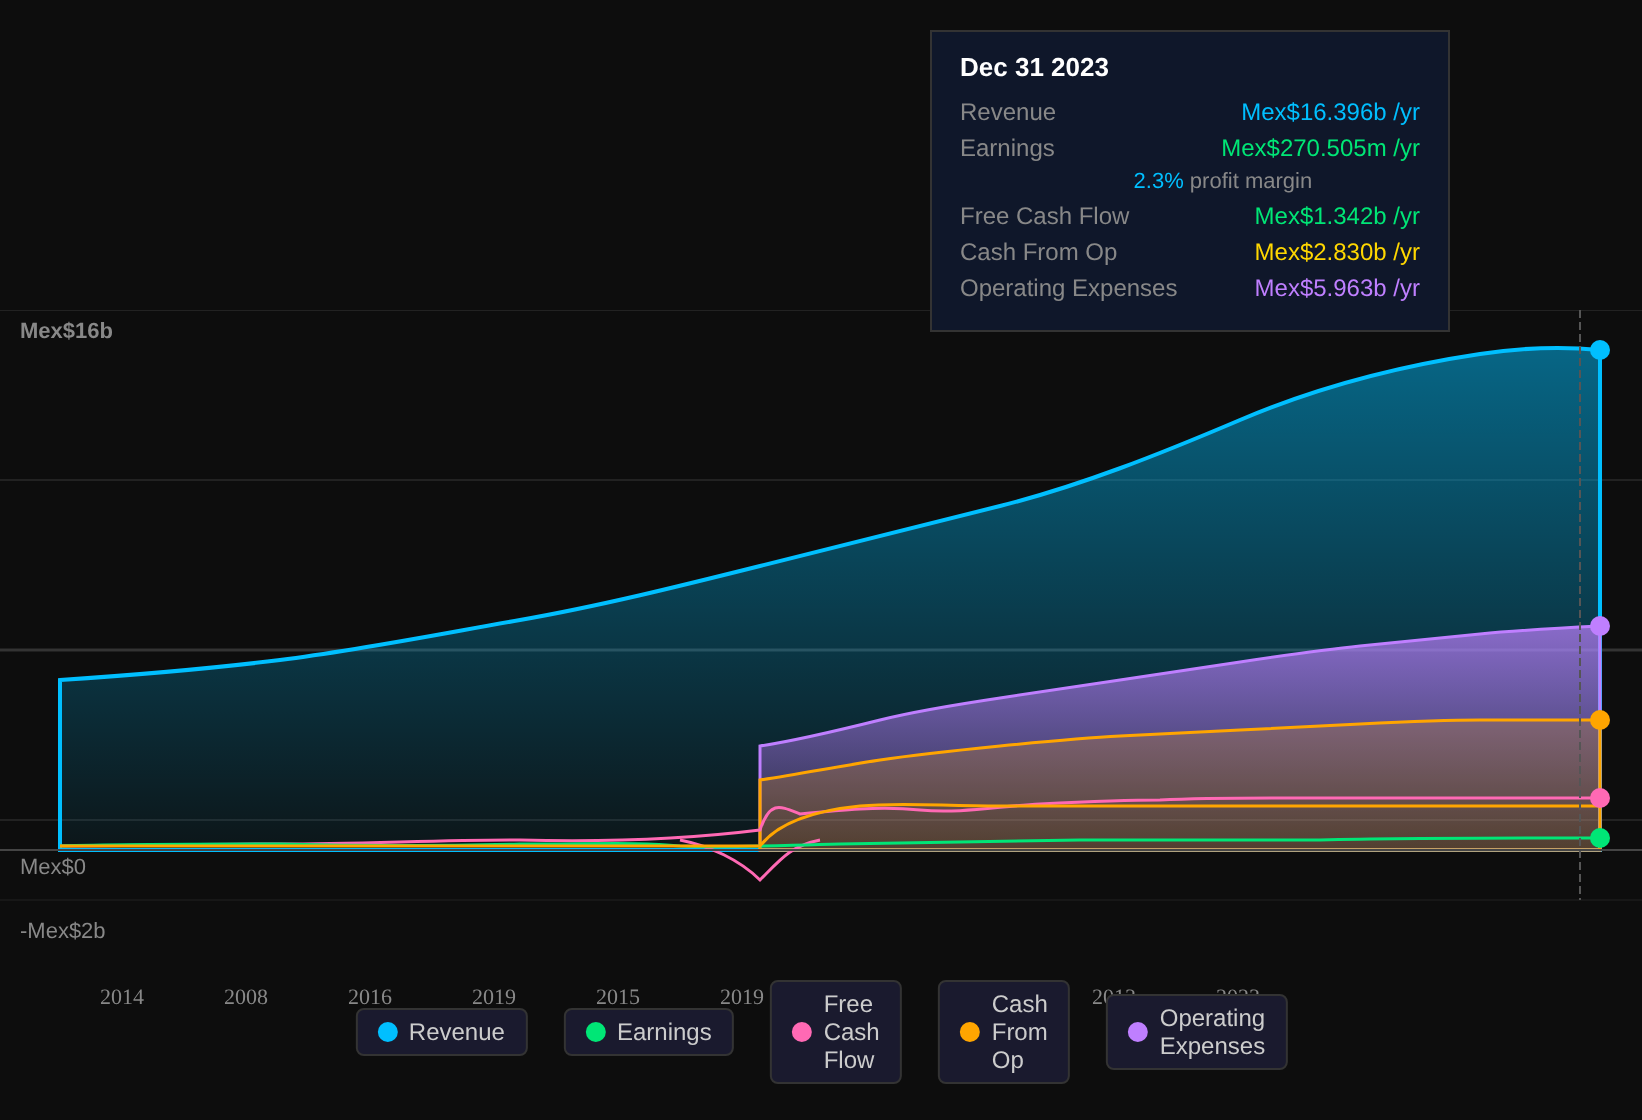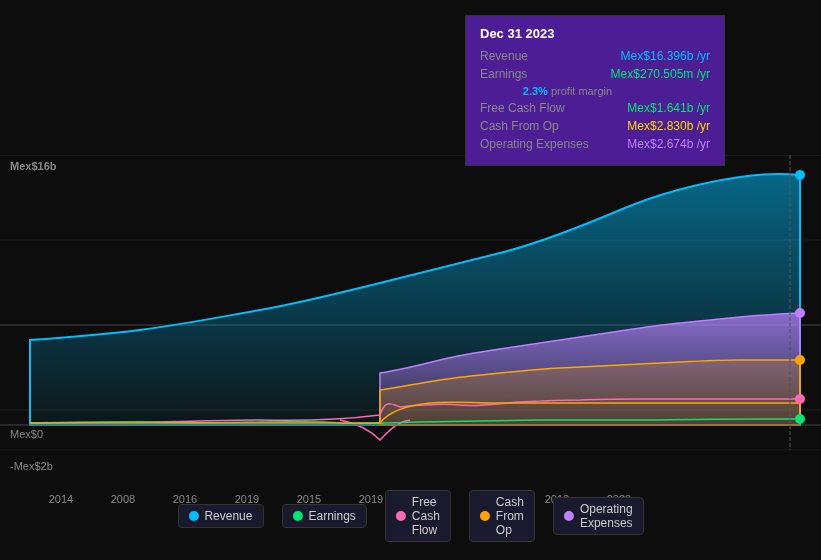--- a/index.html
+++ b/index.html
@@ -15,21 +15,21 @@
     .chart-container {
       width: 821px;
       height: 560px;
       position: relative;
       background: #0d0d0d;
     }
     .tooltip-box {
       position: absolute;
       top: 15px;
       left: 465px;
-      background: #4c1d95;
+      background: #0f172a;
       border: 1px solid #333;
       padding: 10px 14px;
       z-index: 10;
       min-width: 260px;
     }
     .tooltip-title {
       color: #fff;
       font-size: 13px;
       font-weight: bold;
       margin-bottom: 8px;
@@ -55,39 +55,41 @@
     .tooltip-value.purple { color: #bf7fff; }
     .tooltip-sub {
       font-size: 11px;
       color: #888;
       margin-left: 0;
       margin-bottom: 4px;
       padding-left: 0;
     }
     .tooltip-sub span.profit-pct {
       color: #00bfff;
-      font-weight: bold;
+      font-weight: normal;
+      margin-left: 44px;
     }
     .y-label {
       position: absolute;
       left: 10px;
       font-size: 11px;
       color: #888;
     }
     .y-label.top { top: 160px; font-weight: bold; }
     .y-label.zero { top: 428px; }
     .y-label.neg { top: 460px; }
     .x-axis {
       position: absolute;
       bottom: 55px;
       left: 0;
       width: 680px;
       display: flex;
       justify-content: space-around;
       padding: 0 30px;
+      font-family: Liberation Serif, serif;
     }
     .x-label {
       font-size: 11px;
       color: #888;
     }
     .legend {
       position: absolute;
       bottom: 18px;
       left: 50%;
       transform: translateX(-50%);
@@ -126,29 +128,29 @@
     </div>
     <div class="tooltip-row">
       <span class="tooltip-label">Earnings</span>
       <span class="tooltip-value green">Mex$270.505m /yr</span>
     </div>
     <div class="tooltip-sub">
       &nbsp;&nbsp;&nbsp;&nbsp;&nbsp;&nbsp;&nbsp;&nbsp;&nbsp;&nbsp;&nbsp;&nbsp;&nbsp;&nbsp;<span class="profit-pct">2.3%</span> profit margin
     </div>
     <div class="tooltip-row">
       <span class="tooltip-label">Free Cash Flow</span>
-      <span class="tooltip-value green">Mex$1.641b /yr</span>
+      <span class="tooltip-value green">Mex$1.342b /yr</span>
     </div>
     <div class="tooltip-row">
       <span class="tooltip-label">Cash From Op</span>
       <span class="tooltip-value yellow">Mex$2.830b /yr</span>
     </div>
     <div class="tooltip-row">
       <span class="tooltip-label">Operating Expenses</span>
-      <span class="tooltip-value purple">Mex$2.674b /yr</span>
+      <span class="tooltip-value purple">Mex$5.963b /yr</span>
     </div>
   </div>
 
   <div class="y-label top">Mex$16b</div>
   <div class="y-label zero">Mex$0</div>
   <div class="y-label neg">-Mex$2b</div>
 
   <svg style="position:absolute; top:155px; left:0; width:821px; height:340px;" viewBox="0 0 821 340" preserveAspectRatio="none">
 
     <line x1="0" y1="0" x2="821" y2="0" stroke="#222" stroke-width="1"></line>

